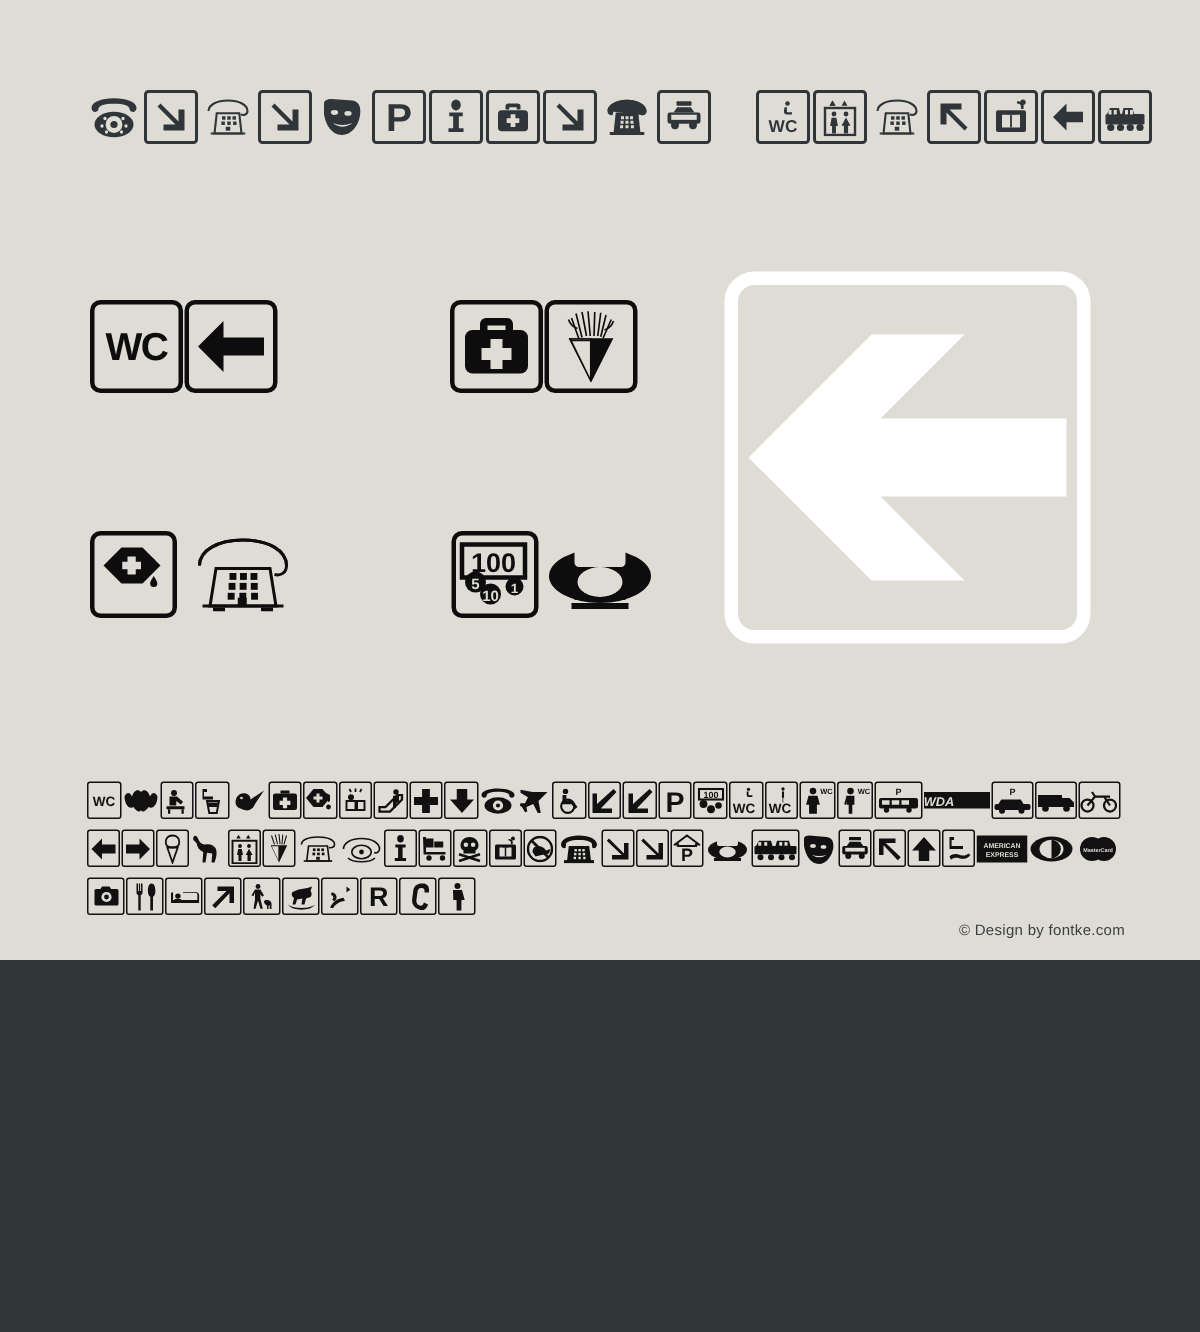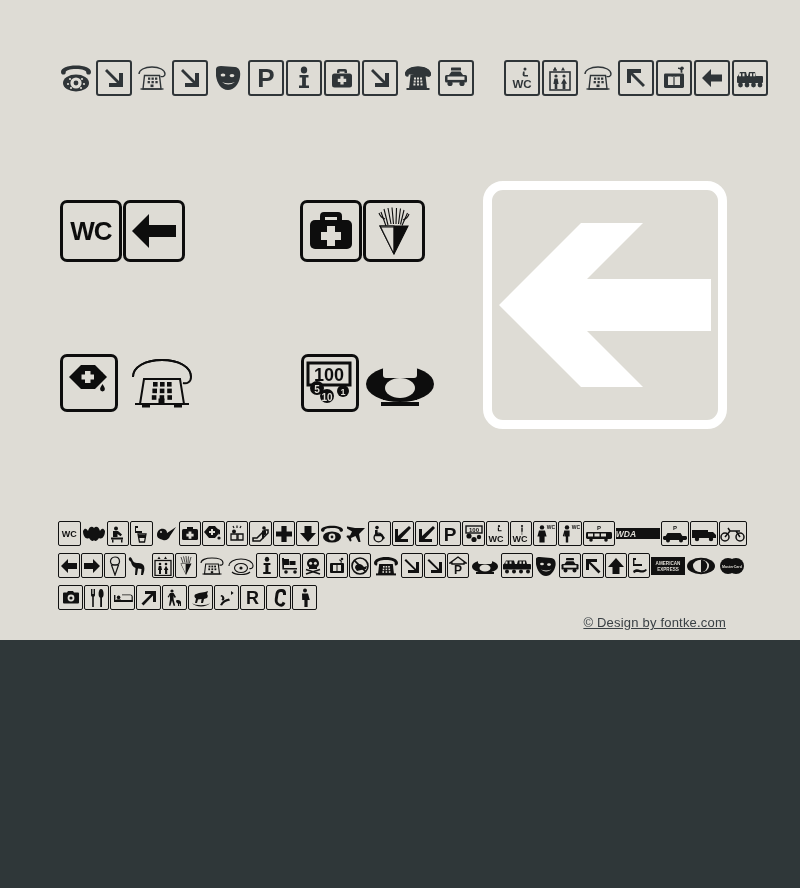--- a/index.html
+++ b/index.html
@@ -120,27 +120,26 @@
   .d-gl.box {
     border: 1.5px solid #111;
     border-radius: 2px;
   }
   .d-gl.wide { width: 40px; }
   .d-gl.wide2 { width: 34px; }
 
   
   .copyright {
     position: absolute;
-    right: 74px;
+    right: 50px;
     top: 615px;
-    font-size: 13px;
+    font-size: 10px;
     color: #3a4145;
     letter-spacing: 0.2px;
     white-space: nowrap;
-    text-decoration: underline;
   }
 
   
   .dark-area {
     position: absolute;
     left: 0;
     top: 640px;
     width: 800px;
     height: 248px;
     background: #2f3739;

